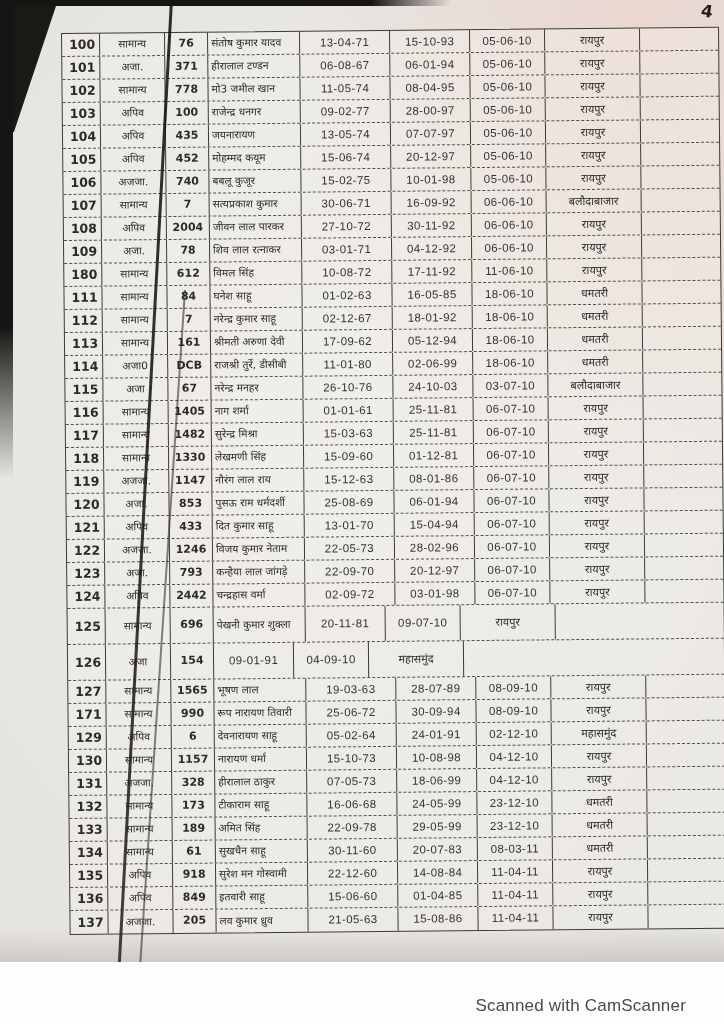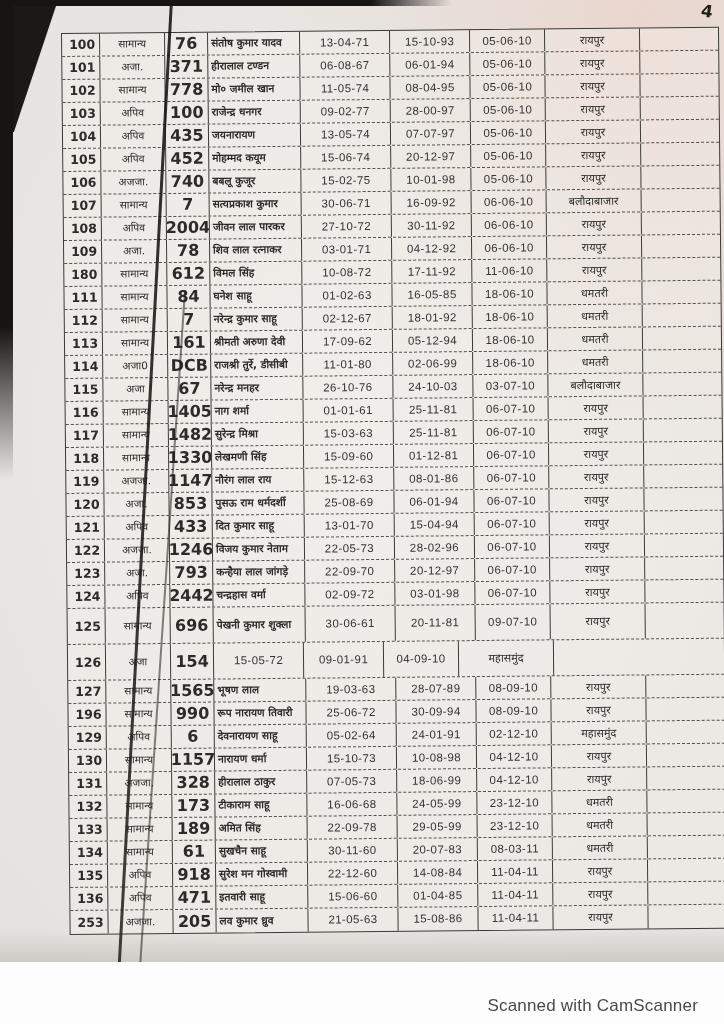--- a/index.html
+++ b/index.html
@@ -43,33 +43,33 @@
   .row { display:flex; min-height:23px; border-bottom:1.4px dashed rgba(45,43,38,.8); }
   .row:last-child { border-bottom:none; }
   .row.tall { min-height:36px; }
   .cell {
     display:flex; align-items:center; justify-content:center; overflow:hidden;
     border-right:1.3px solid #3d3b37; color:#2c2b28; line-height:1.1;
   }
   .ser   { width:38px; justify-content:flex-start; padding-left:7px;
            font-weight:700; font-size:12.5px; }
   .cat   { width:65px; font-size:10.5px;text-align:right; }
-  .roll  { width:43px; font-size:16px; font-weight:600; }
+  .roll  { width:43px; font-size:11px; font-weight:600; }
   .name  { width:92px; justify-content:flex-start; text-align:center;
-           padding:1px 3px; font-size:10.5px;font-weight:bold; }
+           padding:1px 3px; font-size:10.5px; }
   .d1,.d2,.d3 { font-family:"Liberation Sans",sans-serif; font-size:11.5px;
            letter-spacing:.4px; color:#333; font-weight:500; }
   .d1    { width:90px; } .d2 { width:80px; } .d3 { width:75px;text-align:right; }
   .place { width:95px; font-size:11px;font-family:Liberation Serif, serif; }
   .blank { width:78px; border-right:none; }
   
   .scan-footer {
     position:absolute; left:0; bottom:0; width:724px; height:62px; z-index:4;
     background:#fdfdfd; display:flex; align-items:flex-end;
-    justify-content:flex-end; padding:0 26px 8px 0;
+    justify-content:flex-end; padding:0 38px 8px 0;
   }
   .scan-footer span {
     color:#4a4a4a; font-size:17px; letter-spacing:.2px;
     font-family:"Liberation Sans",sans-serif;
   }
 </style>
 </head>
 <body>
 
 <div class="paper"></div>
@@ -95,21 +95,21 @@
       <div class="cell d1">06-08-67</div>
       <div class="cell d2">06-01-94</div>
       <div class="cell d3">05-06-10</div>
       <div class="cell place">रायपुर</div>
       <div class="cell blank"></div>
     </div>
     <div class="row">
       <div class="cell ser">102</div>
       <div class="cell cat">सामान्य</div>
       <div class="cell roll">778</div>
-      <div class="cell name">मो० जमील खान</div>
+      <div class="cell name">मो3 जमील खान</div>
       <div class="cell d1">11-05-74</div>
       <div class="cell d2">08-04-95</div>
       <div class="cell d3">05-06-10</div>
       <div class="cell place">रायपुर</div>
       <div class="cell blank"></div>
     </div>
     <div class="row">
       <div class="cell ser">103</div>
       <div class="cell cat">अपिव</div>
       <div class="cell roll">100</div>
@@ -349,49 +349,47 @@
       <div class="cell d2">03-01-98</div>
       <div class="cell d3">06-07-10</div>
       <div class="cell place">रायपुर</div>
       <div class="cell blank"></div>
     </div>
     <div class="row tall">
       <div class="cell ser">125</div>
       <div class="cell cat">सामान्य</div>
       <div class="cell roll">696</div>
       <div class="cell name">पेखनी कुमार शुक्ला</div>
-      <div class="cell d1">30-06-61</div>
       <div class="cell d2">20-11-81</div>
       <div class="cell d3">09-07-10</div>
       <div class="cell place">रायपुर</div>
       <div class="cell blank"></div>
     </div>
     <div class="row tall">
       <div class="cell ser">126</div>
       <div class="cell cat">अजा</div>
       <div class="cell roll">154</div>
-      <div class="cell d1">15-05-72</div>
       <div class="cell d2">09-01-91</div>
       <div class="cell d3">04-09-10</div>
       <div class="cell place">महासमुंद</div>
       <div class="cell blank"></div>
     </div>
     <div class="row">
       <div class="cell ser">127</div>
       <div class="cell cat">सामान्य</div>
       <div class="cell roll">1565</div>
       <div class="cell name">भूषण लाल</div>
       <div class="cell d1">19-03-63</div>
       <div class="cell d2">28-07-89</div>
       <div class="cell d3">08-09-10</div>
       <div class="cell place">रायपुर</div>
       <div class="cell blank"></div>
     </div>
     <div class="row">
-      <div class="cell ser">196</div>
+      <div class="cell ser">171</div>
       <div class="cell cat">सामान्य</div>
       <div class="cell roll">990</div>
       <div class="cell name">रूप नारायण तिवारी</div>
       <div class="cell d1">25-06-72</div>
       <div class="cell d2">30-09-94</div>
       <div class="cell d3">08-09-10</div>
       <div class="cell place">रायपुर</div>
       <div class="cell blank"></div>
     </div>
     <div class="row">
@@ -467,30 +465,30 @@
       <div class="cell name">सुरेश मन गोस्वामी</div>
       <div class="cell d1">22-12-60</div>
       <div class="cell d2">14-08-84</div>
       <div class="cell d3">11-04-11</div>
       <div class="cell place">रायपुर</div>
       <div class="cell blank"></div>
     </div>
     <div class="row">
       <div class="cell ser">136</div>
       <div class="cell cat">अपिव</div>
-      <div class="cell roll">471</div>
+      <div class="cell roll">849</div>
       <div class="cell name">इतवारी साहू</div>
       <div class="cell d1">15-06-60</div>
       <div class="cell d2">01-04-85</div>
       <div class="cell d3">11-04-11</div>
       <div class="cell place">रायपुर</div>
       <div class="cell blank"></div>
     </div>
     <div class="row">
-      <div class="cell ser">253</div>
+      <div class="cell ser">137</div>
       <div class="cell cat">अजजा.</div>
       <div class="cell roll">205</div>
       <div class="cell name">लव कुमार ध्रुव</div>
       <div class="cell d1">21-05-63</div>
       <div class="cell d2">15-08-86</div>
       <div class="cell d3">11-04-11</div>
       <div class="cell place">रायपुर</div>
       <div class="cell blank"></div>
     </div>
   </div>

